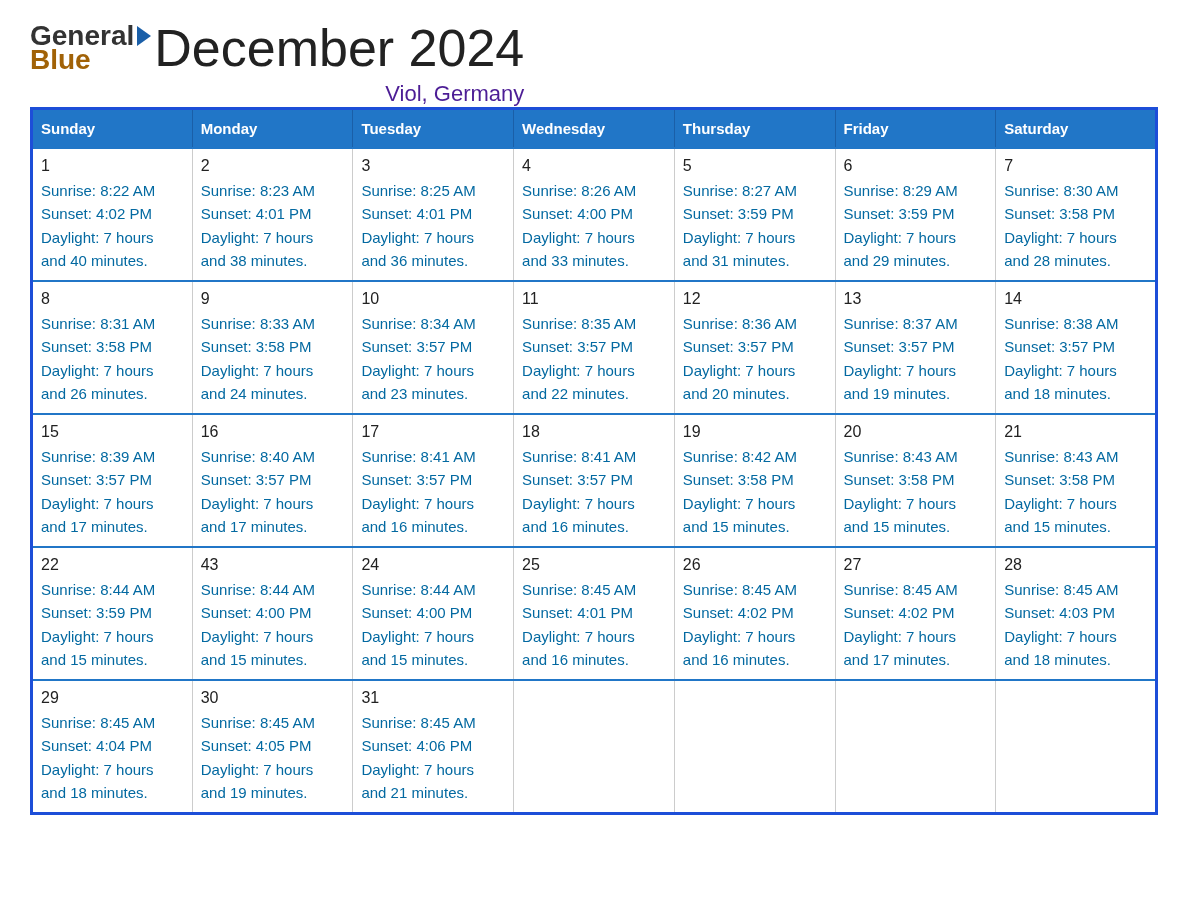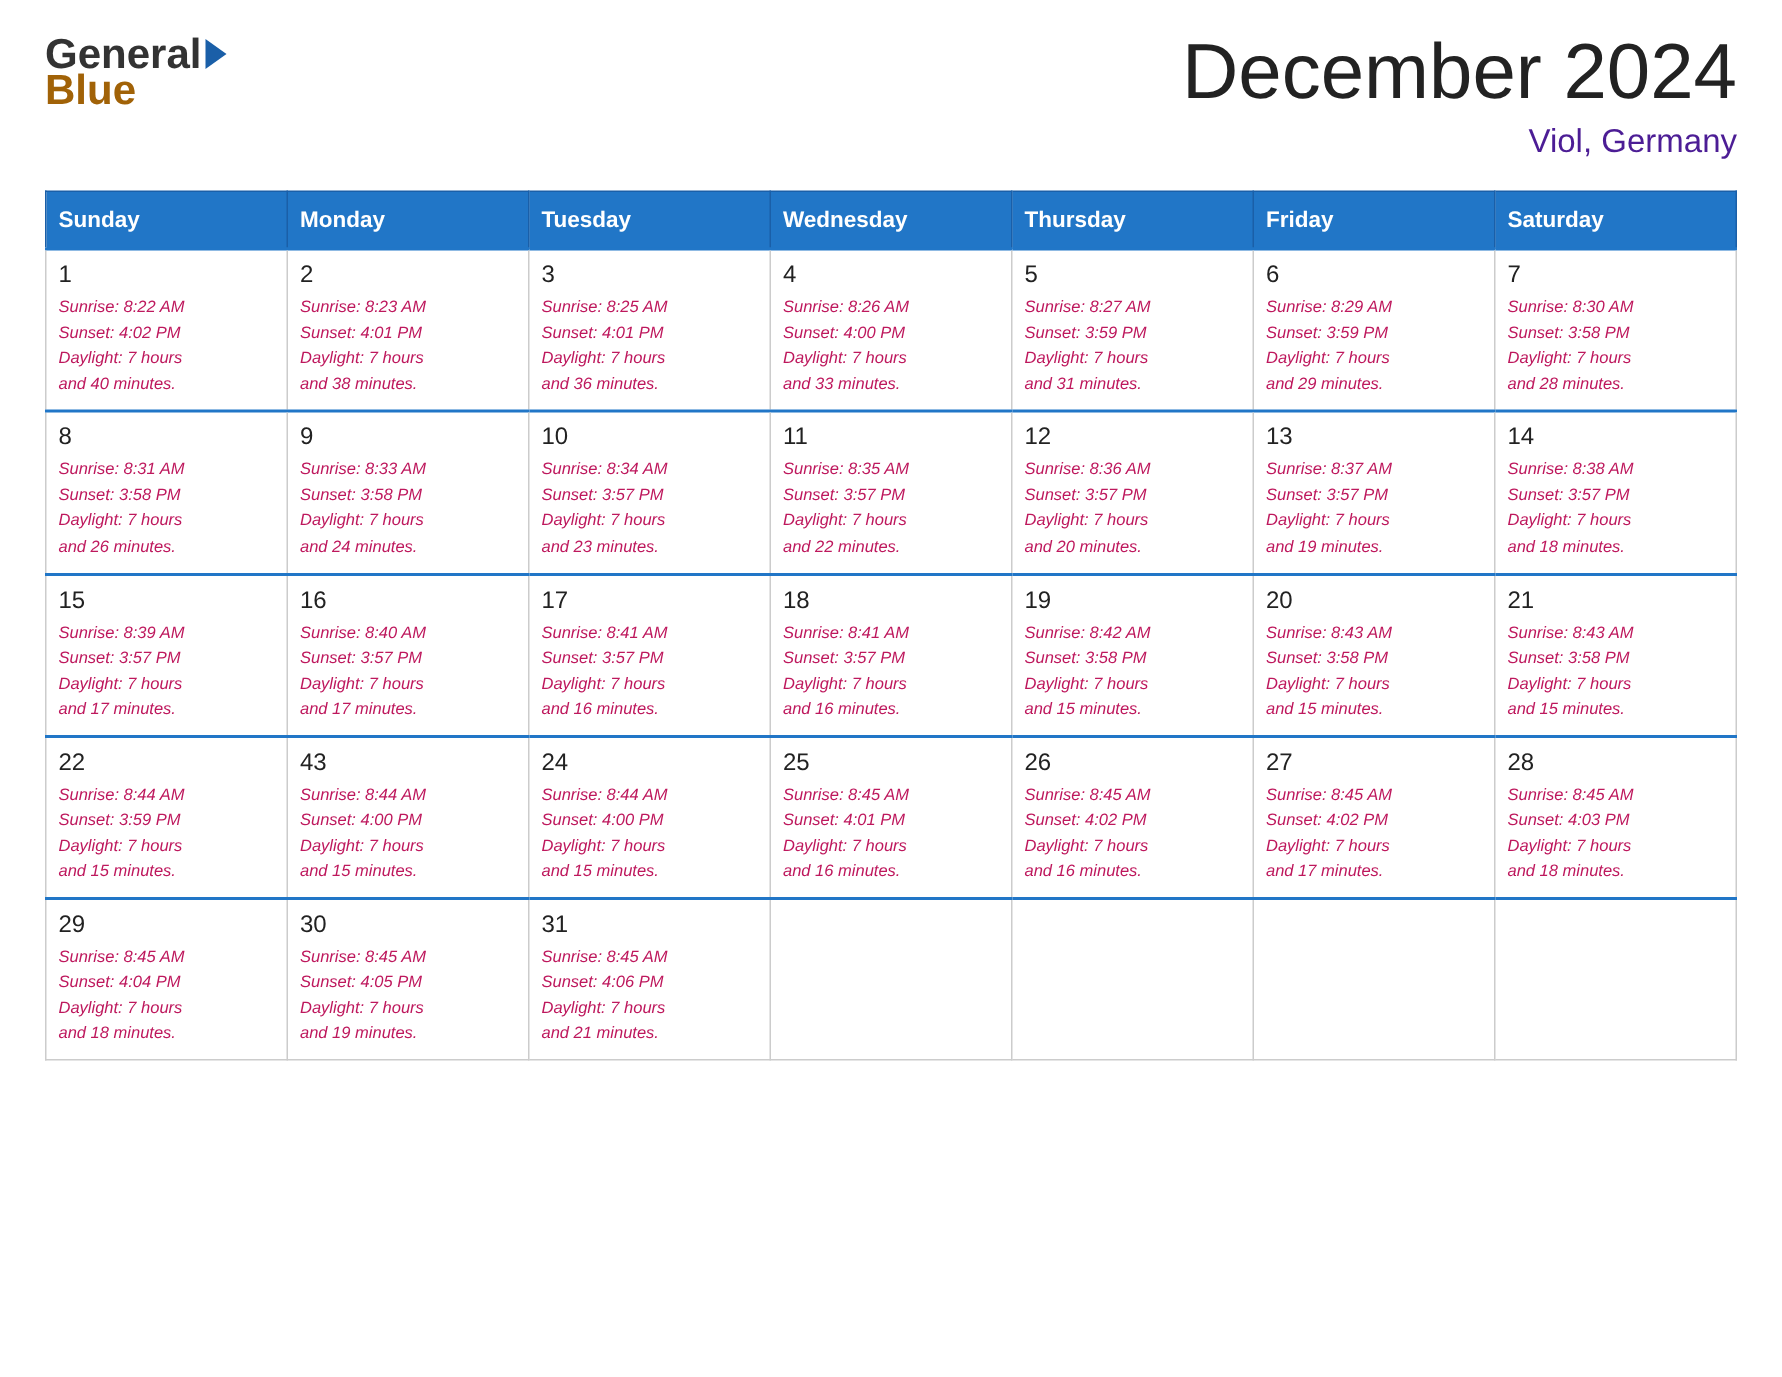--- a/index.html
+++ b/index.html
@@ -5,23 +5,22 @@
     * { box-sizing: border-box; margin: 0; padding: 0; }
     body {
       font-family: Arial, sans-serif;
       background: #fff;
       padding: 20px 30px;
       width: 1188px;
       min-height: 918px;
     }
     .header {
       display: flex;
-      justify-content: space-between;
+      justify-content: flex-start;
       align-items: flex-start;
-      margin-bottom: 20px;
     }
     .logo {
       display: flex;
       flex-direction: column;
       align-items: flex-start;
     }
     .logo-text {
       display: flex;
       align-items: center;
       font-size: 28px;
@@ -48,21 +47,21 @@
       line-height: 1.1;
     }
     .location {
       font-size: 22px;
       color: #4c1d95;
       margin-top: 4px;
     }
     .calendar {
       width: 100%;
       border-collapse: collapse;
-      border: 1px solid #1d4ed8;
+      border: 3px solid #1d4ed8;
     }
     .calendar th {
       background-color: #2176c7;
       color: #fff;
       font-size: 15px;
       font-weight: bold;
       padding: 10px 8px;
       text-align: left;
       border: 1px solid #1a5fa8;
     }
@@ -76,24 +75,23 @@
       min-height: 100px;
     }
     .day-number {
       font-size: 16px;
       font-weight: normal;
       margin-bottom: 4px;
       display: block;
       color: #222;
     }
     .day-info {
-      font-size: 11px;
+      font-size: 15px;
       line-height: 1.55;
-      color: #be185d;
-      font-style: italic;
+      color: #0369a1;
     }
     .empty-cell {
       background: #fff;
     }
     .week-row td {
       border-top: 2px solid #2176c7;
     }
   </style>
 </head>
 <body>

